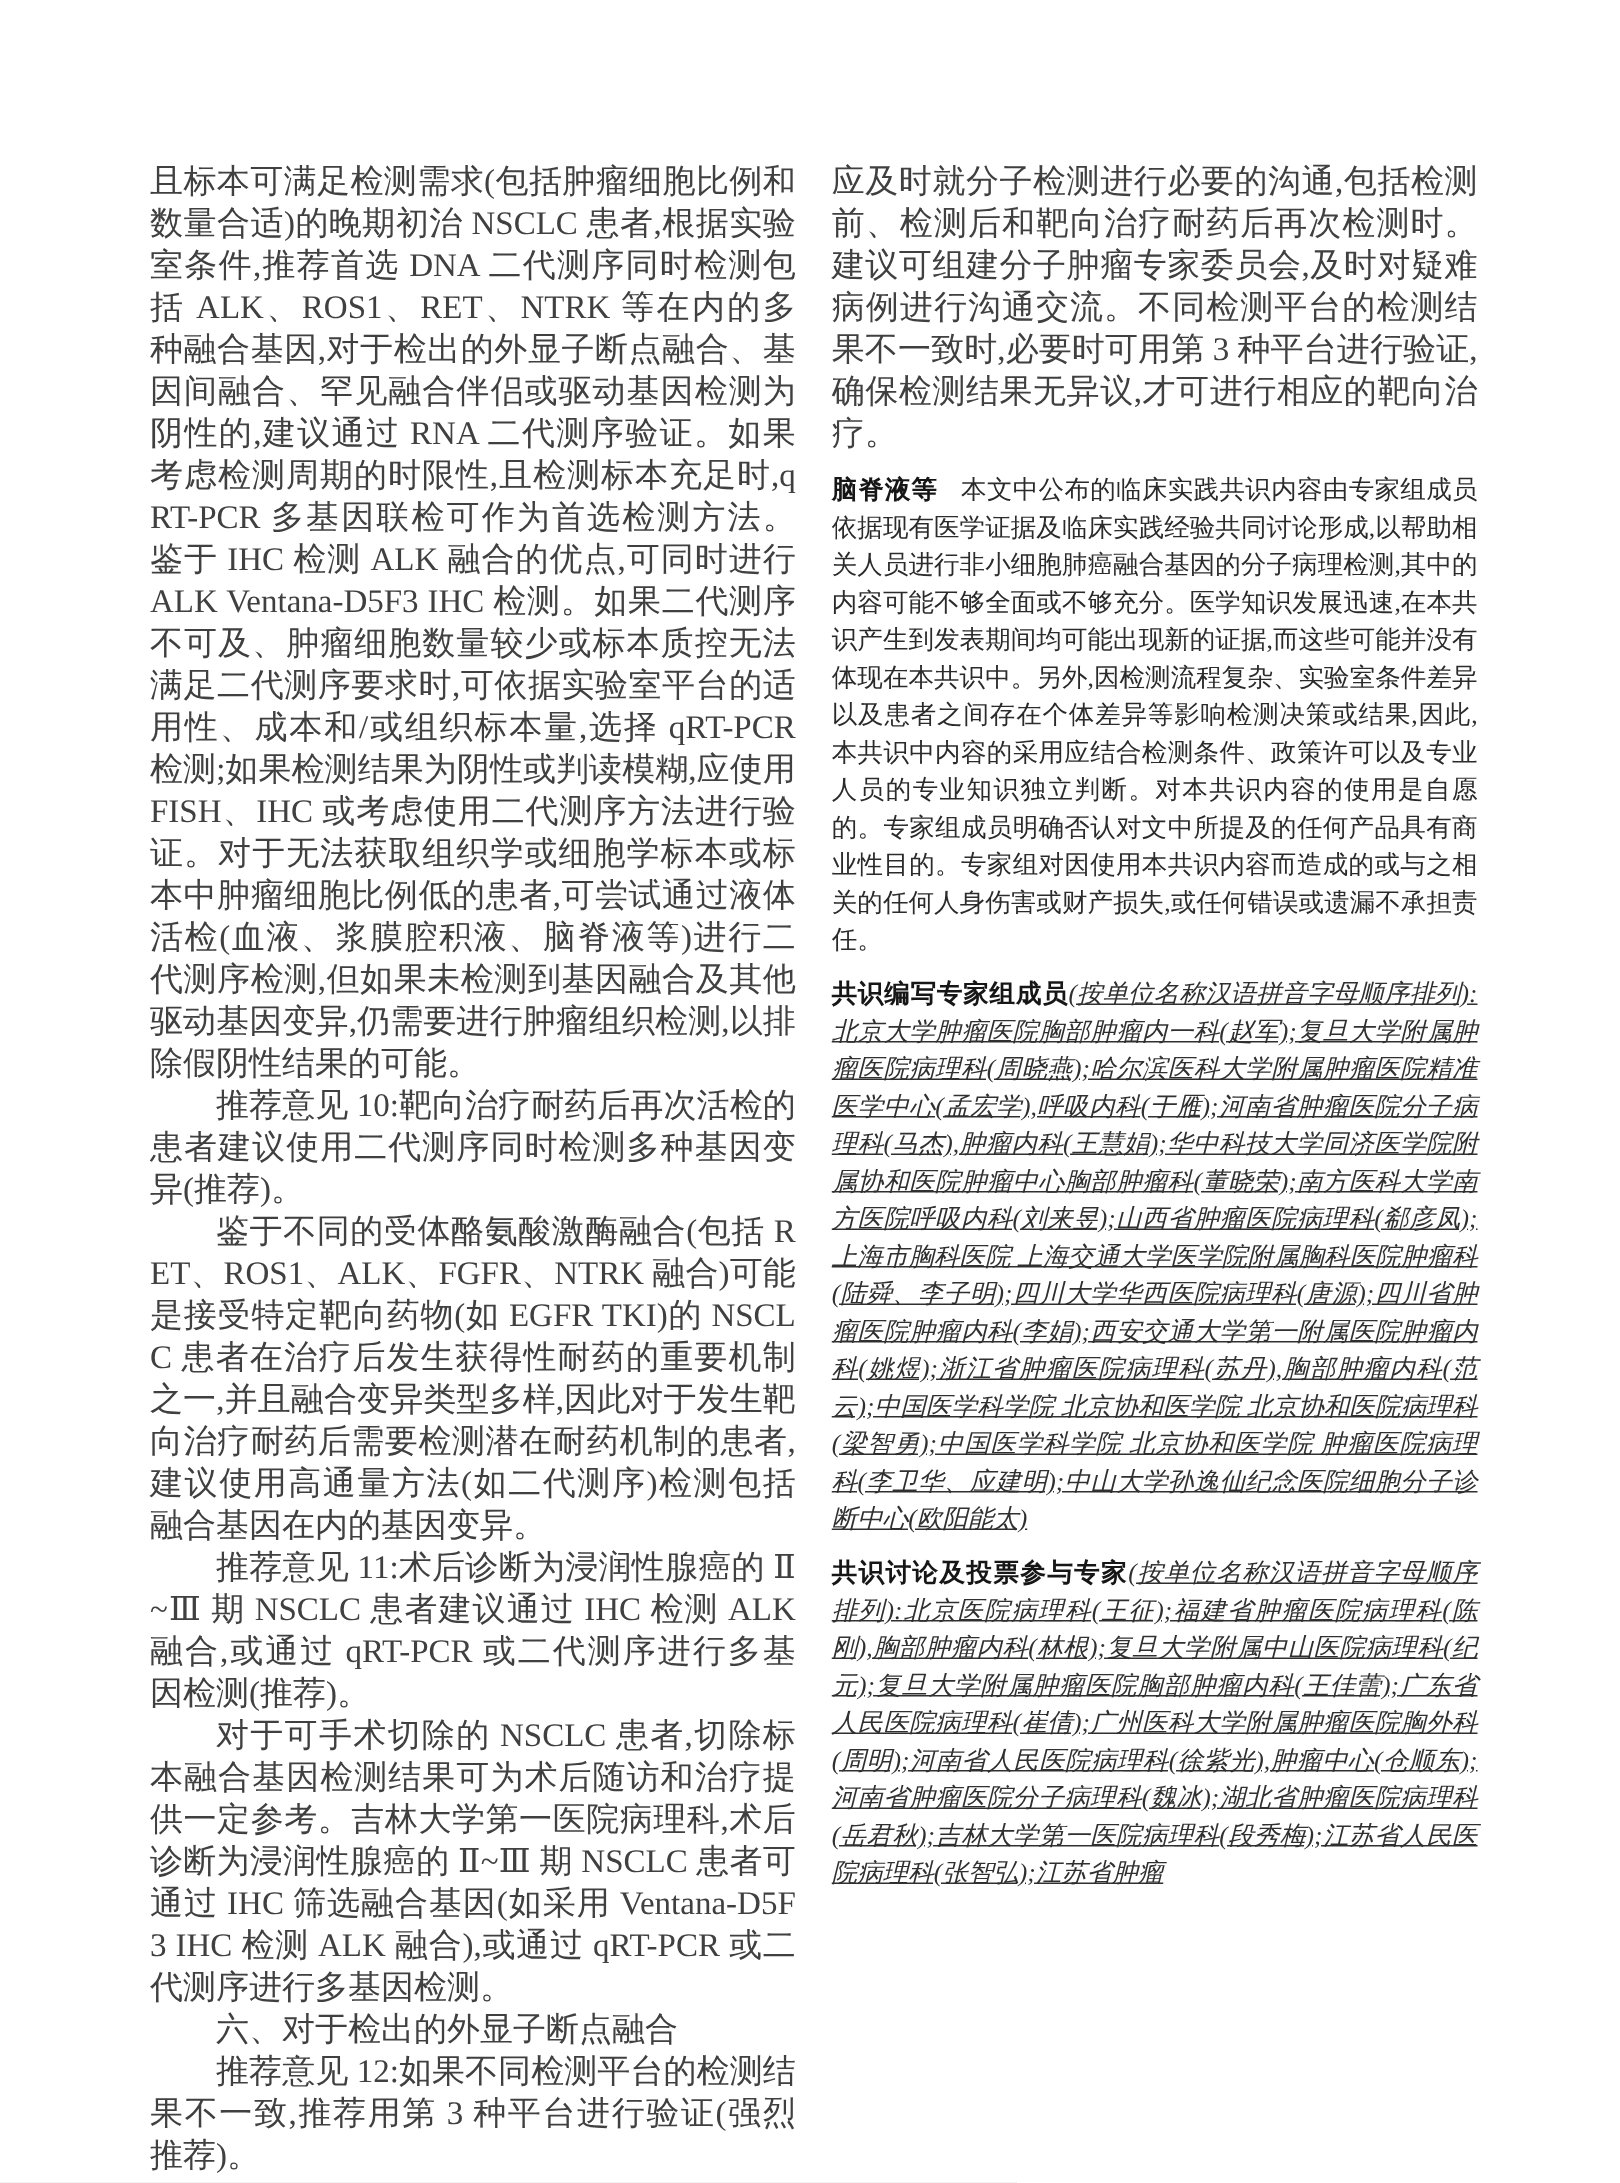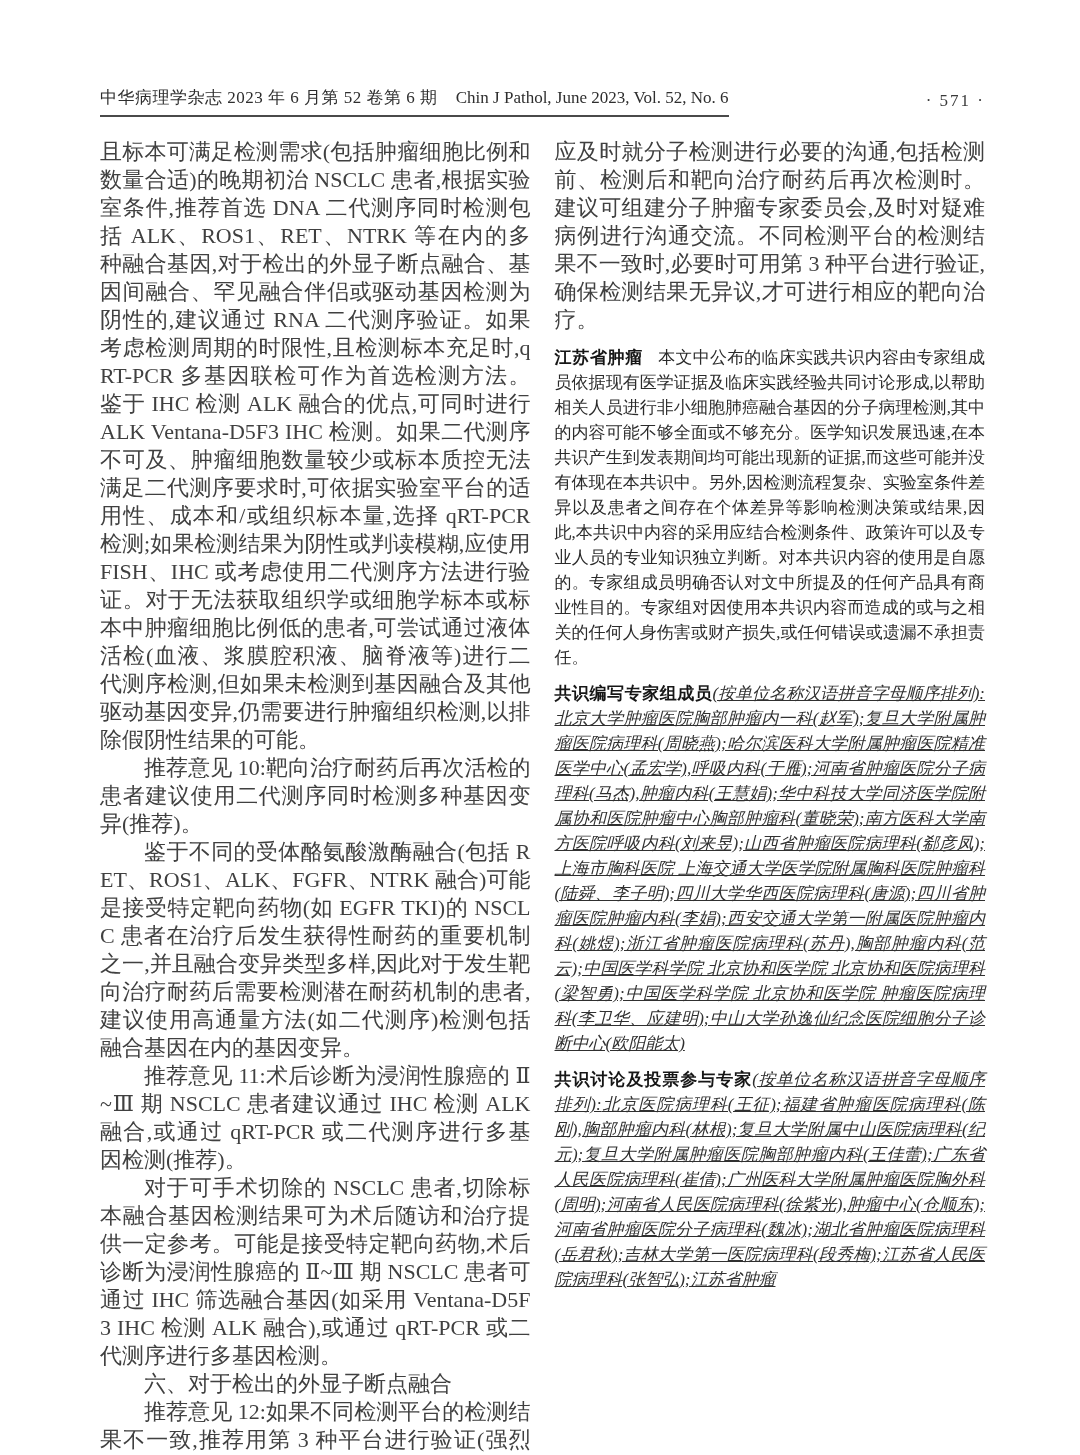--- a/index.html
+++ b/index.html
@@ -88,49 +88,42 @@
     font-style: italic;
     color: #303030;
     text-decoration: underline;
   }
 </style>
 </head>
 <body>
 
 <div class="page">
 
-  <div class="running-head">
-    <span class="head-left">
-      <span class="cn">中华病理学杂志 2023 年 6 月第 52 卷第 6 期</span>
-      <span class="en">Chin J Pathol, June 2023, Vol. 52, No. 6</span>
-    </span>
-    <span class="page-no">· 571 ·</span>
-  </div>
 
   <div class="columns">
 
     <div class="col body-text">
       <p>且标本可满足检测需求(包括肿瘤细胞比例和数量合适)的晚期初治 NSCLC 患者,根据实验室条件,推荐首选 DNA 二代测序同时检测包括 ALK、ROS1、RET、NTRK 等在内的多种融合基因,对于检出的外显子断点融合、基因间融合、罕见融合伴侣或驱动基因检测为阴性的,建议通过 RNA 二代测序验证。如果考虑检测周期的时限性,且检测标本充足时,qRT-PCR 多基因联检可作为首选检测方法。鉴于 IHC 检测 ALK 融合的优点,可同时进行 ALK Ventana-D5F3 IHC 检测。如果二代测序不可及、肿瘤细胞数量较少或标本质控无法满足二代测序要求时,可依据实验室平台的适用性、成本和/或组织标本量,选择 qRT-PCR 检测;如果检测结果为阴性或判读模糊,应使用 FISH、IHC 或考虑使用二代测序方法进行验证。对于无法获取组织学或细胞学标本或标本中肿瘤细胞比例低的患者,可尝试通过液体活检(血液、浆膜腔积液、脑脊液等)进行二代测序检测,但如果未检测到基因融合及其他驱动基因变异,仍需要进行肿瘤组织检测,以排除假阴性结果的可能。</p>
       <p class="indent">推荐意见 10:靶向治疗耐药后再次活检的患者建议使用二代测序同时检测多种基因变异(推荐)。</p>
       <p class="indent">鉴于不同的受体酪氨酸激酶融合(包括 RET、ROS1、ALK、FGFR、NTRK 融合)可能是接受特定靶向药物(如 EGFR TKI)的 NSCLC 患者在治疗后发生获得性耐药的重要机制之一,并且融合变异类型多样,因此对于发生靶向治疗耐药后需要检测潜在耐药机制的患者,建议使用高通量方法(如二代测序)检测包括融合基因在内的基因变异。</p>
       <p class="indent">推荐意见 11:术后诊断为浸润性腺癌的 Ⅱ~Ⅲ 期 NSCLC 患者建议通过 IHC 检测 ALK 融合,或通过 qRT-PCR 或二代测序进行多基因检测(推荐)。</p>
-      <p class="indent">对于可手术切除的 NSCLC 患者,切除标本融合基因检测结果可为术后随访和治疗提供一定参考。可能是接受特定靶向药物,术后诊断为浸润性腺癌的 Ⅱ~Ⅲ 期 NSCLC 患者可通过 IHC 筛选融合基因(如采用 Ventana-D5F3 IHC 检测 ALK 融合),或通过 qRT-PCR 或二代测序进行多基因检测。</p>
+      <p class="indent">对于可手术切除的 NSCLC 患者,切除标本融合基因检测结果可为术后随访和治疗提供一定参考。吉林大学第一医院病理科,术后诊断为浸润性腺癌的 Ⅱ~Ⅲ 期 NSCLC 患者可通过 IHC 筛选融合基因(如采用 Ventana-D5F3 IHC 检测 ALK 融合),或通过 qRT-PCR 或二代测序进行多基因检测。</p>
       <p class="indent">六、对于检出的外显子断点融合</p>
       <p class="indent">推荐意见 12:如果不同检测平台的检测结果不一致,推荐用第 3 种平台进行验证(强烈推荐)。</p>
 
     </div>
 
     <div class="col">
 
       <div class="body-text">
         <p>应及时就分子检测进行必要的沟通,包括检测前、检测后和靶向治疗耐药后再次检测时。建议可组建分子肿瘤专家委员会,及时对疑难病例进行沟通交流。不同检测平台的检测结果不一致时,必要时可用第 3 种平台进行验证,确保检测结果无异议,才可进行相应的靶向治疗。</p>
       </div>
 
       <div class="small-section disclaimer">
-        <p><span class="sec-label">江苏省肿瘤</span><span>本文中公布的临床实践共识内容由专家组成员依据现有医学证据及临床实践经验共同讨论形成,以帮助相关人员进行非小细胞肺癌融合基因的分子病理检测,其中的内容可能不够全面或不够充分。医学知识发展迅速,在本共识产生到发表期间均可能出现新的证据,而这些可能并没有体现在本共识中。另外,因检测流程复杂、实验室条件差异以及患者之间存在个体差异等影响检测决策或结果,因此,本共识中内容的采用应结合检测条件、政策许可以及专业人员的专业知识独立判断。对本共识内容的使用是自愿的。专家组成员明确否认对文中所提及的任何产品具有商业性目的。专家组对因使用本共识内容而造成的或与之相关的任何人身伤害或财产损失,或任何错误或遗漏不承担责任。</span></p>
+        <p><span class="sec-label">脑脊液等</span><span>本文中公布的临床实践共识内容由专家组成员依据现有医学证据及临床实践经验共同讨论形成,以帮助相关人员进行非小细胞肺癌融合基因的分子病理检测,其中的内容可能不够全面或不够充分。医学知识发展迅速,在本共识产生到发表期间均可能出现新的证据,而这些可能并没有体现在本共识中。另外,因检测流程复杂、实验室条件差异以及患者之间存在个体差异等影响检测决策或结果,因此,本共识中内容的采用应结合检测条件、政策许可以及专业人员的专业知识独立判断。对本共识内容的使用是自愿的。专家组成员明确否认对文中所提及的任何产品具有商业性目的。专家组对因使用本共识内容而造成的或与之相关的任何人身伤害或财产损失,或任何错误或遗漏不承担责任。</span></p>
       </div>
 
       <div class="small-section">
         <p><span class="sec-label">共识编写专家组成员</span><span class="kai">(按单位名称汉语拼音字母顺序排列):</span><span class="kai">北京大学肿瘤医院胸部肿瘤内一科(赵军);复旦大学附属肿瘤医院病理科(周晓燕);哈尔滨医科大学附属肿瘤医院精准医学中心(孟宏学),呼吸内科(于雁);河南省肿瘤医院分子病理科(马杰),肿瘤内科(王慧娟);华中科技大学同济医学院附属协和医院肿瘤中心胸部肿瘤科(董晓荣);南方医科大学南方医院呼吸内科(刘来昱);山西省肿瘤医院病理科(郗彦凤);上海市胸科医院 上海交通大学医学院附属胸科医院肿瘤科(陆舜、李子明);四川大学华西医院病理科(唐源);四川省肿瘤医院肿瘤内科(李娟);西安交通大学第一附属医院肿瘤内科(姚煜);浙江省肿瘤医院病理科(苏丹),胸部肿瘤内科(范云);中国医学科学院 北京协和医学院 北京协和医院病理科(梁智勇);中国医学科学院 北京协和医学院 肿瘤医院病理科(李卫华、应建明);中山大学孙逸仙纪念医院细胞分子诊断中心(欧阳能太)</span></p>
       </div>
 
       <div class="small-section">
         <p><span class="sec-label">共识讨论及投票参与专家</span><span class="kai">(按单位名称汉语拼音字母顺序排列):</span><span class="kai">北京医院病理科(王征);福建省肿瘤医院病理科(陈刚),胸部肿瘤内科(林根);复旦大学附属中山医院病理科(纪元);复旦大学附属肿瘤医院胸部肿瘤内科(王佳蕾);广东省人民医院病理科(崔倩);广州医科大学附属肿瘤医院胸外科(周明);河南省人民医院病理科(徐紫光),肿瘤中心(仓顺东);河南省肿瘤医院分子病理科(魏冰);湖北省肿瘤医院病理科(岳君秋);吉林大学第一医院病理科(段秀梅);江苏省人民医院病理科(张智弘);江苏省肿瘤</span></p>
       </div>
 

